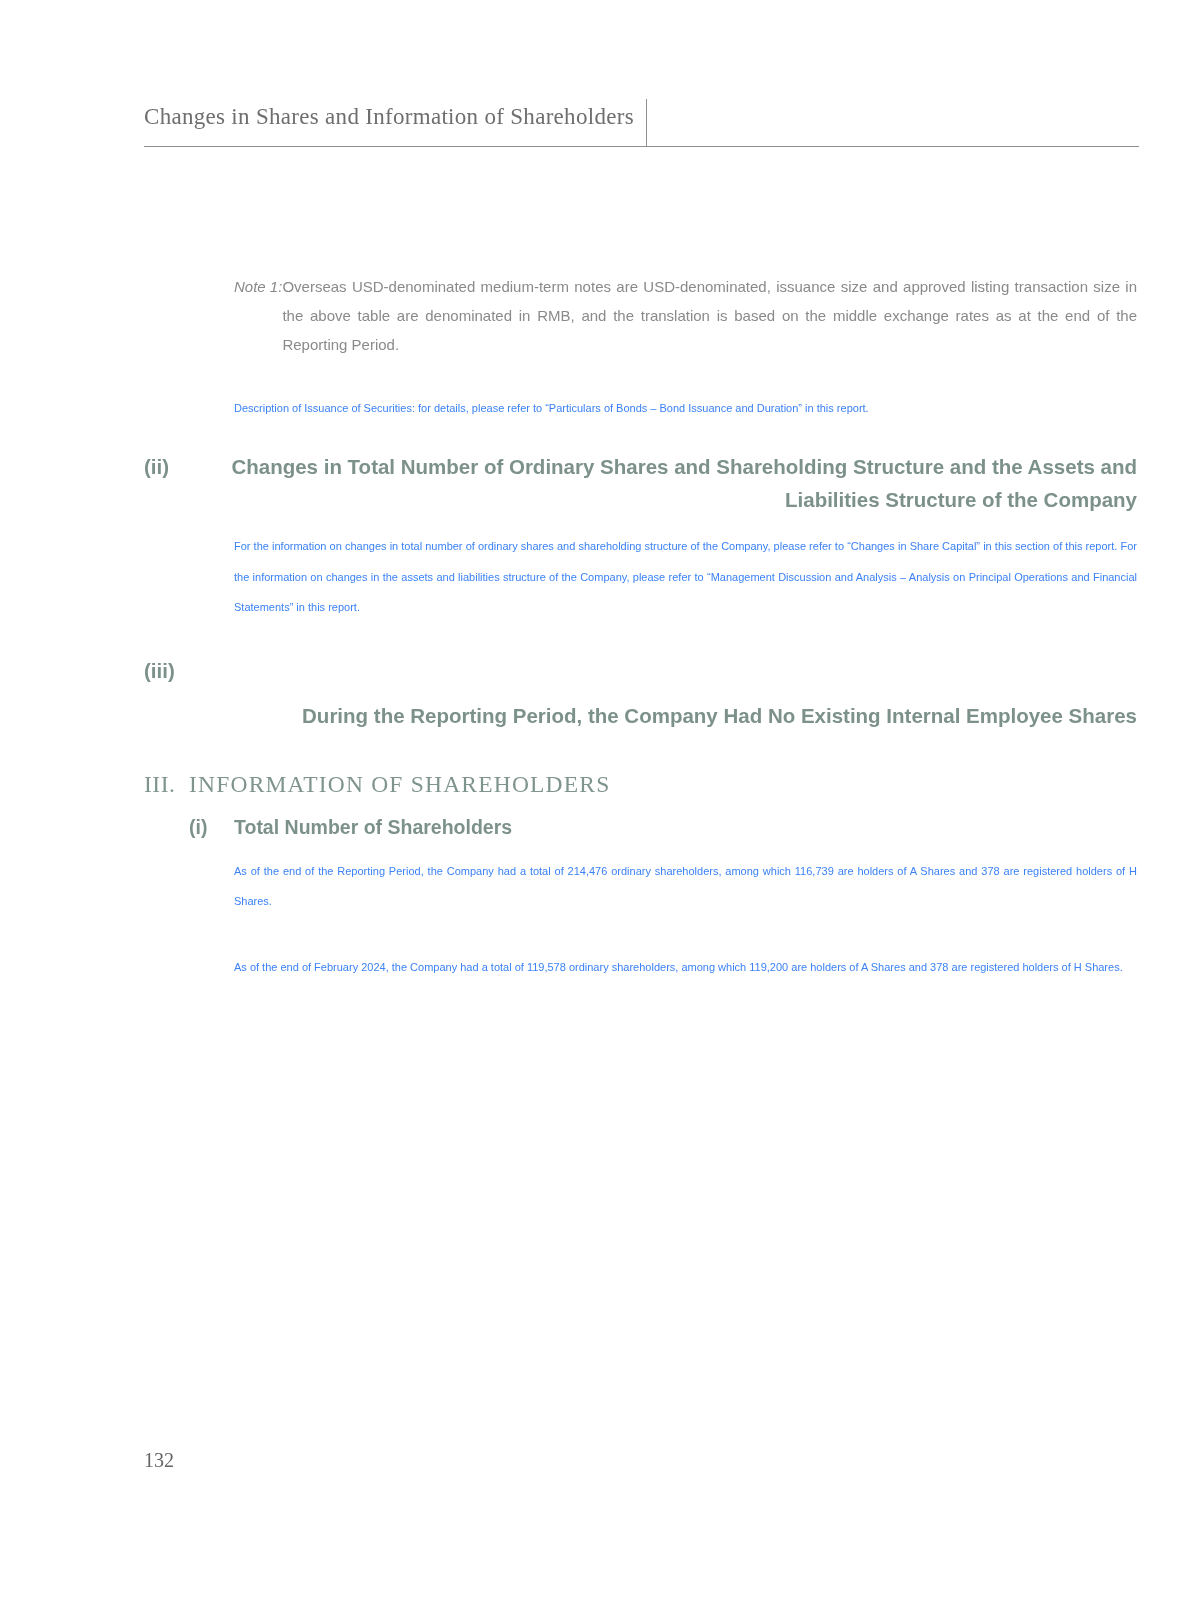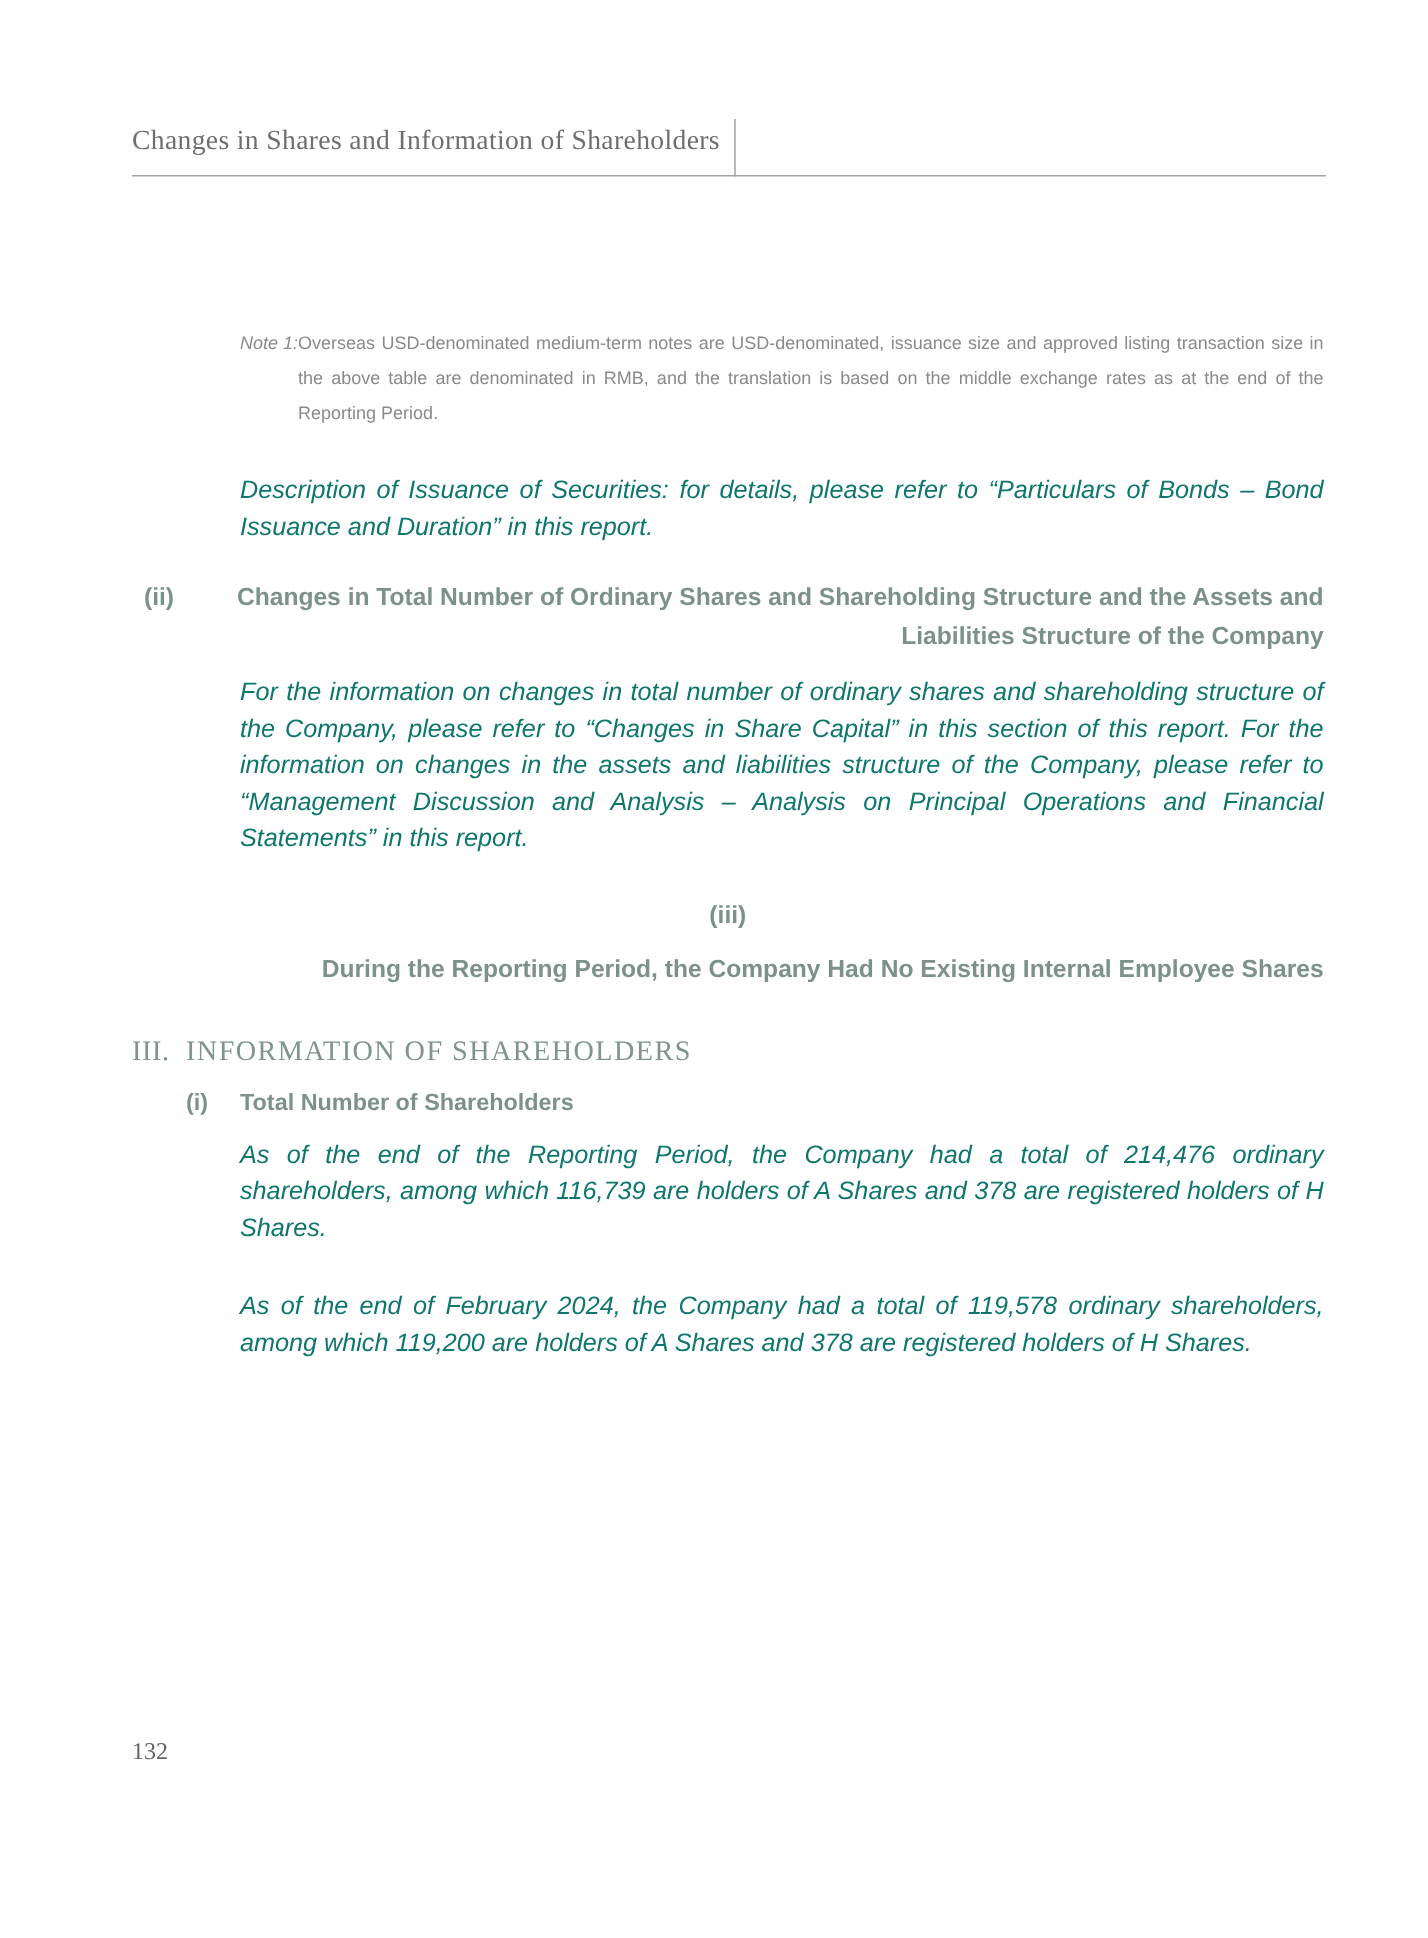--- a/index.html
+++ b/index.html
@@ -4,20 +4,21 @@
 <style>
   html, body { margin: 0; padding: 0; background: #ffffff; }
   .page {
     position: relative;
     width: 1114px;
     height: 1615px;
     background: #ffffff;
     font-family: "Liberation Sans", sans-serif;
     overflow: hidden;
     box-sizing: border-box;
+    margin-left: 34px;
   }
   
   .header-title {
     position: absolute;
     left: 110px;
     top: 104px;
     font-family: "Liberation Serif", serif;
     font-size: 23px;
     color: #6e6e6e;
     letter-spacing: 0.3px;
@@ -58,37 +59,36 @@
   .note-label {
     flex: 0 0 47px;
     font-style: italic;
     white-space: nowrap;
   }
   .note-body {
     flex: 1;
     text-align: justify;
   }
   .para {
-    font-size: 21px;
+    font-size: 11px;
     line-height: 30.5px;
-    color: #0f766e;
+    color: #3b82f6;
     text-align: justify;
     margin-left: 90px;
-    font-style: italic;
   }
   .desc { margin-top: 34px; line-height: 31px; }
 
   .h2 {
     display: flex;
     color: #7d918b;
     font-weight: bold;
     font-size: 20.5px;
     line-height: 33px;
   }
-  .h2 .h-num { flex: 0 0 45px; text-align: center; }
+  .h2 .h-num { flex: 0 0 45px; }
   .h2 .h-text { flex: 1; text-align: right; }
   .h2-ii  { margin-top: 26px; }
   .h2-iii { margin-top: 31px; flex-direction: column; }
 
   .h1 {
     display: flex;
     color: #7f948e;
     font-family: "Liberation Serif", serif;
     font-size: 23.5px;
     line-height: 32px;

